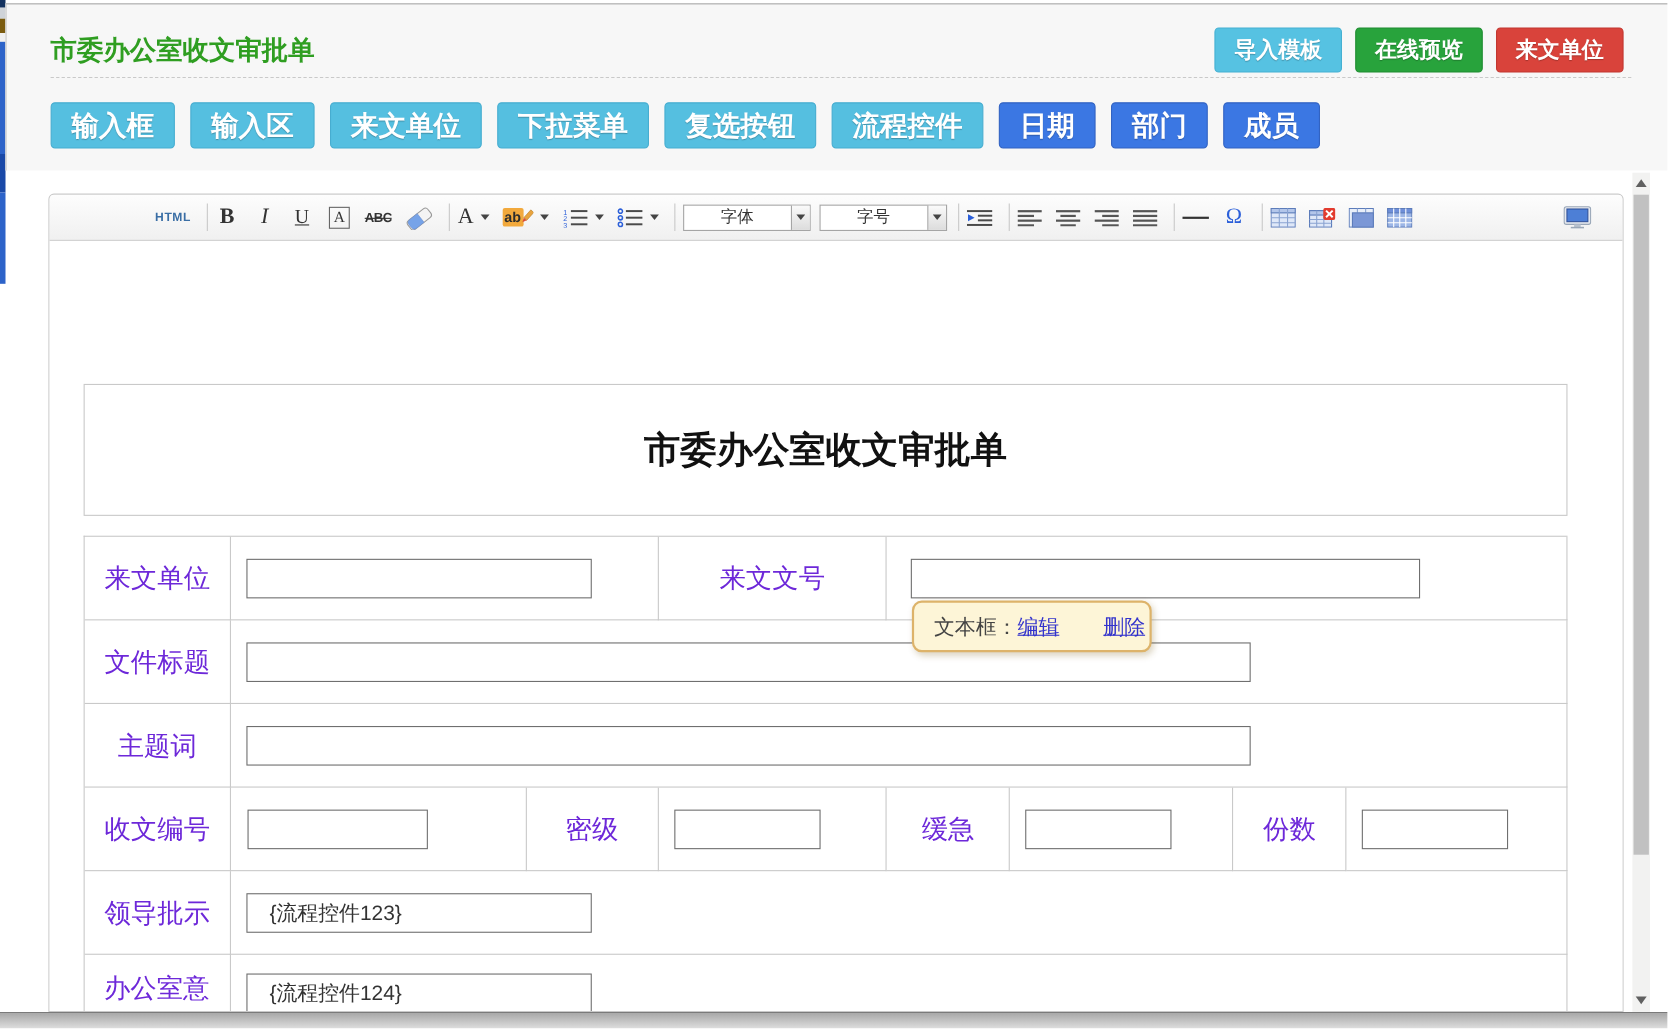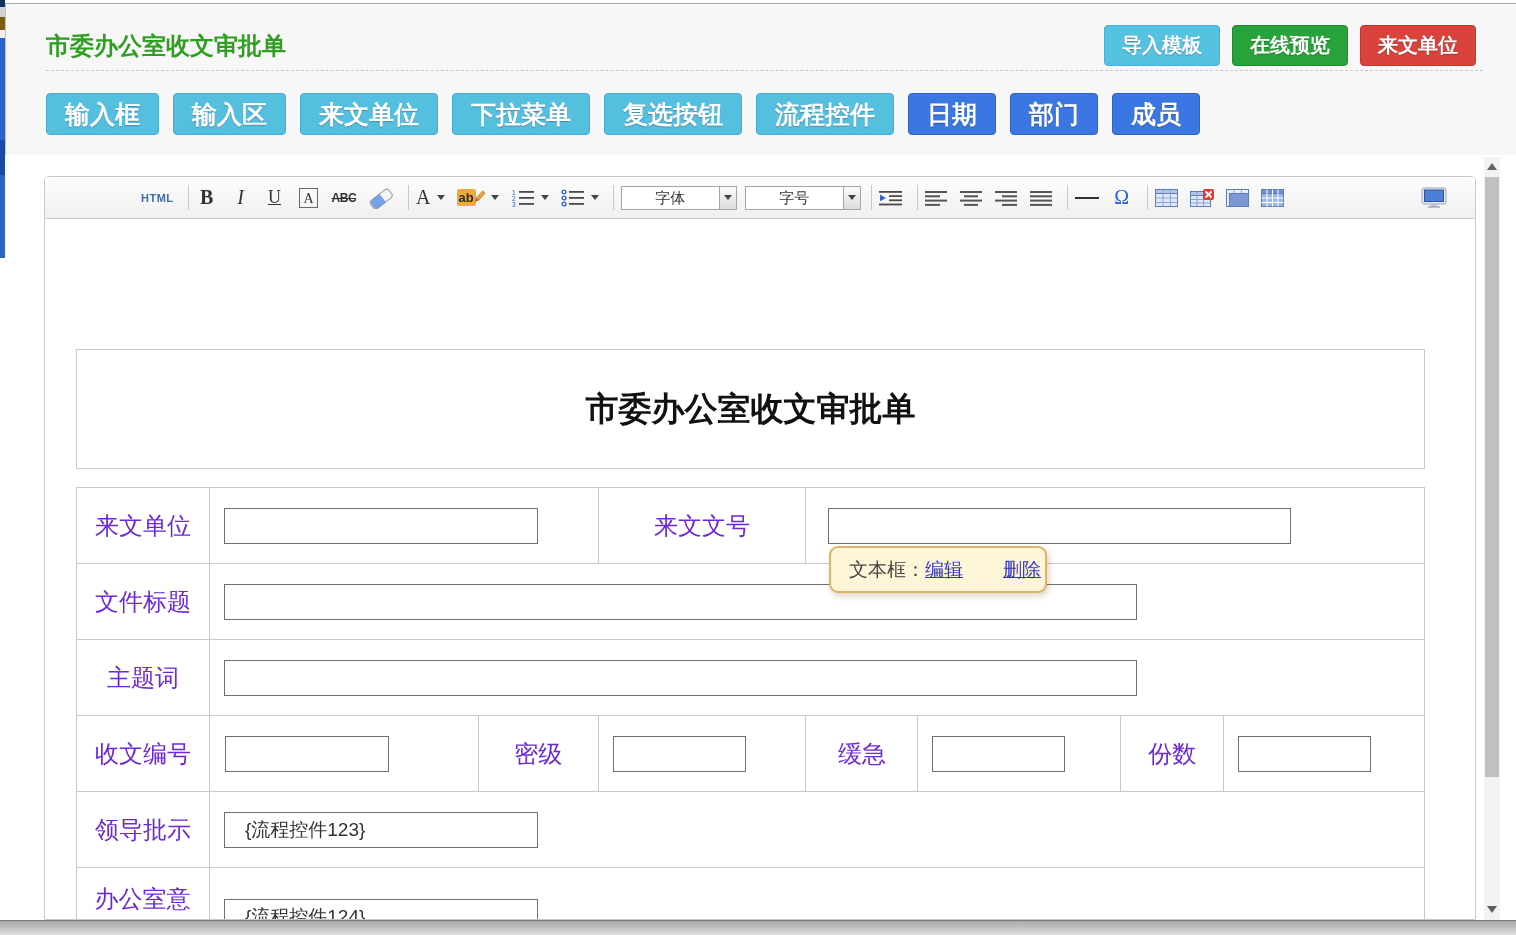--- a/index.html
+++ b/index.html
@@ -77,21 +77,21 @@
   .frow { display:flex; }
   .fcell { border-right:1px solid #c9c9c9; border-bottom:1px solid #c9c9c9; height:76px;
            display:flex; align-items:center; }
   .lblc { justify-content:center; font-size:24px; color:#6d28d9; }
   .inp { height:36px; border:1px solid #6f6f6f; background:#fff; font-size:19px;
          color:#333; padding:0 20px; font-family:"Liberation Sans",sans-serif; }
   .r6 { height:110px; }
   .r6 .fcell { height:110px; align-items:flex-start; }
   #r6-label-wrap { width:97px; margin:16px auto 0; height:29px; overflow:hidden;
                    line-height:29px; text-align:left; word-break:break-all; }
-  .mt26 { margin-top:31px; }
+  .mt26 { margin-top:17px; }
 
   
   #tooltip { left:829px; top:546px; width:218px; height:47px; background:#fdf5d7;
              border:2px solid #ddb36a; border-radius:9px; display:flex; align-items:center;
              padding-left:18px; box-shadow:2px 3px 6px rgba(120,90,20,.25); z-index:40;
              font-family:"Liberation Serif",serif; }
   #tooltip .tl { font-size:19px; color:#444; }
   #tooltip a { font-size:19px; color:#3333cc; text-decoration:underline; cursor:pointer; }
   #tooltip .gap { width:40px; }
 

